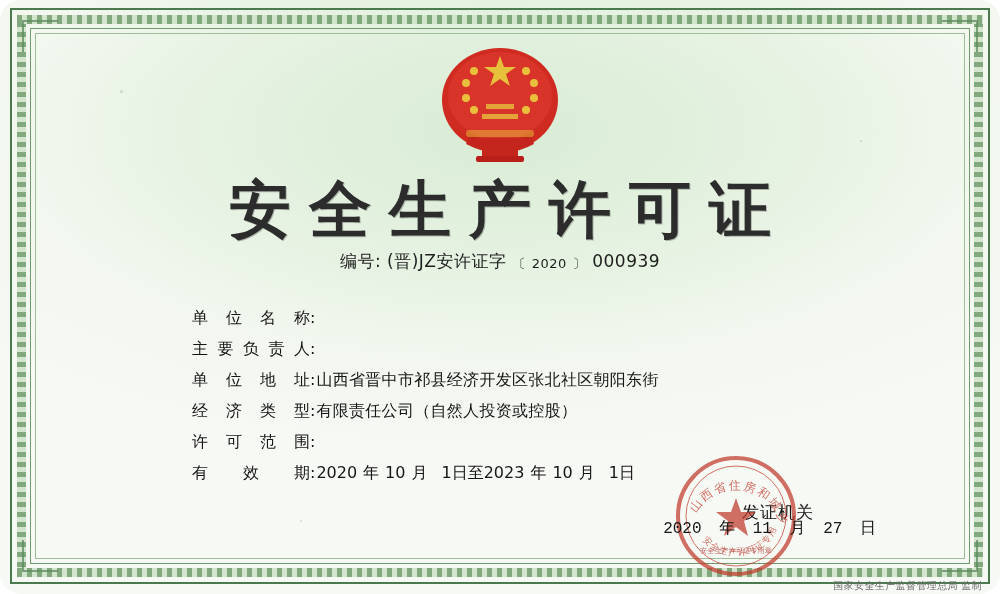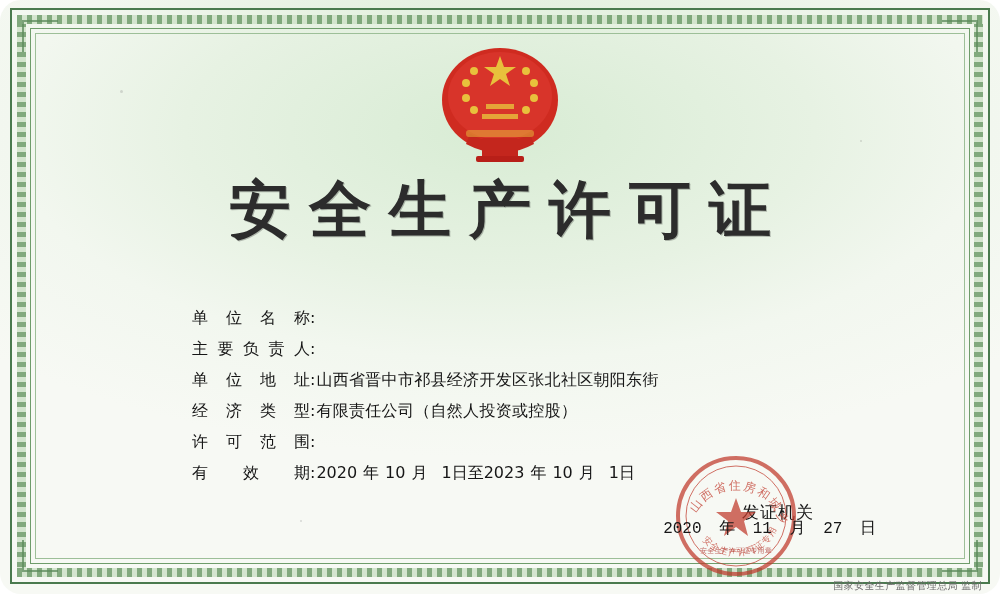--- a/index.html
+++ b/index.html
@@ -247,20 +247,28 @@
       <circle cx="104" cy="45" r="4" fill="#e8c13c"></circle>
       <circle cx="104" cy="60" r="4" fill="#e8c13c"></circle>
       <circle cx="96" cy="72" r="4" fill="#e8c13c"></circle>
       <rect x="56" y="66" width="28" height="5" fill="#e8c13c" opacity=".8"></rect>
       <rect x="52" y="76" width="36" height="5" fill="#e8c13c" opacity=".8"></rect>
     </svg>
   </div>
 
   <div class="title">安全生产许可证</div>
 
+  <div class="serial">
+    <span>编号:</span>
+    <span>(晋)JZ安许证字</span>
+    <span class="small">〔</span>
+    <span class="small">2020</span>
+    <span class="small">〕</span>
+    <span>000939</span>
+  </div>
 
   <div class="fields">
 
     <div class="field-row">
       <span class="field-label">
         <span>单</span>
         <span>位</span>
         <span>名</span>
         <span>称</span>
       </span>

